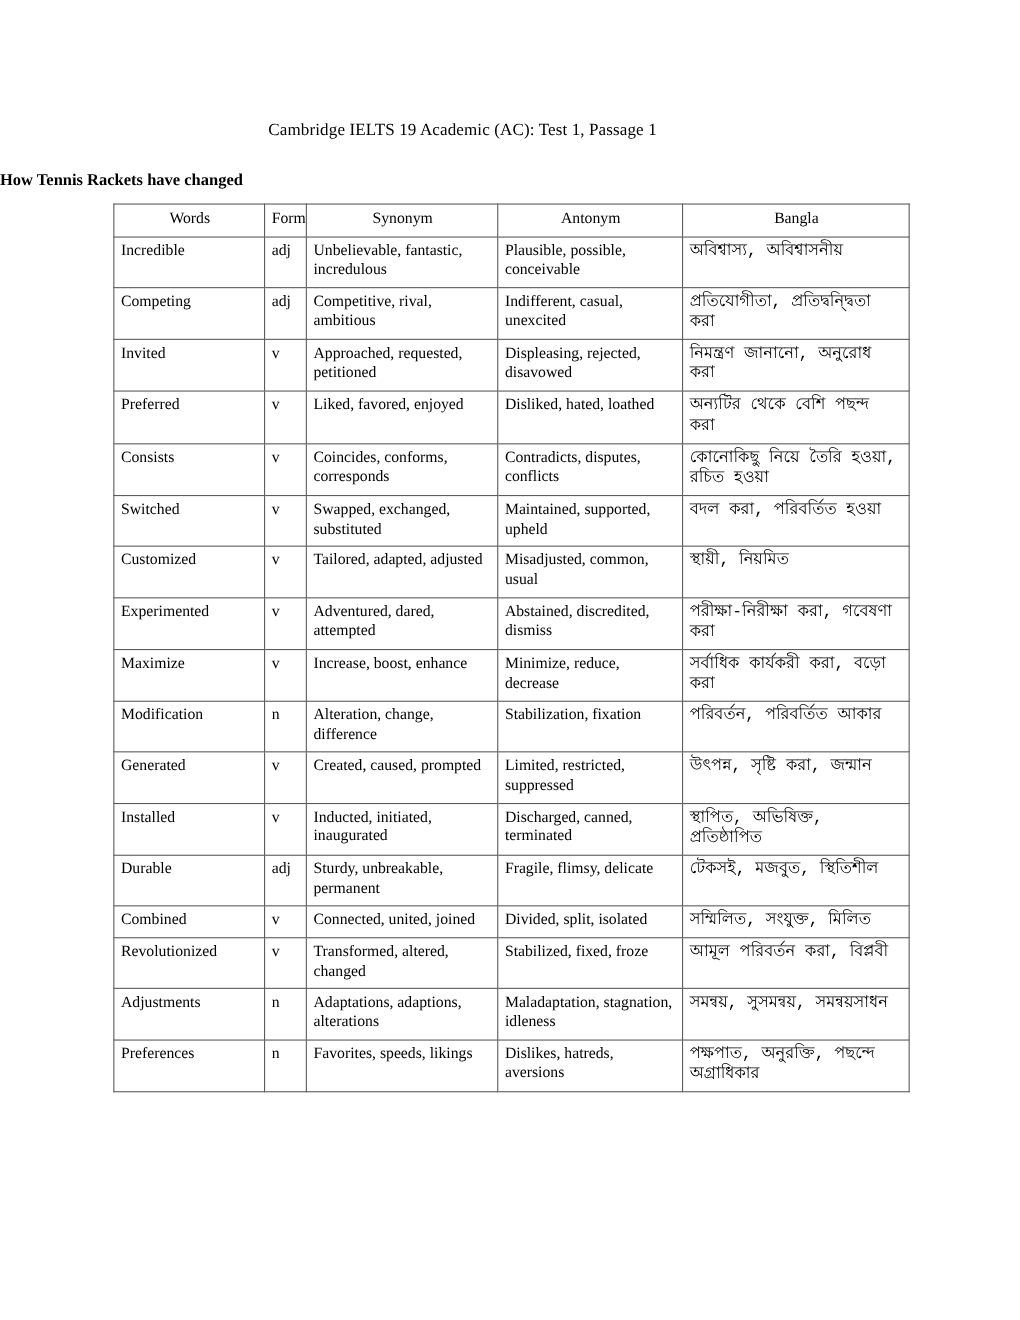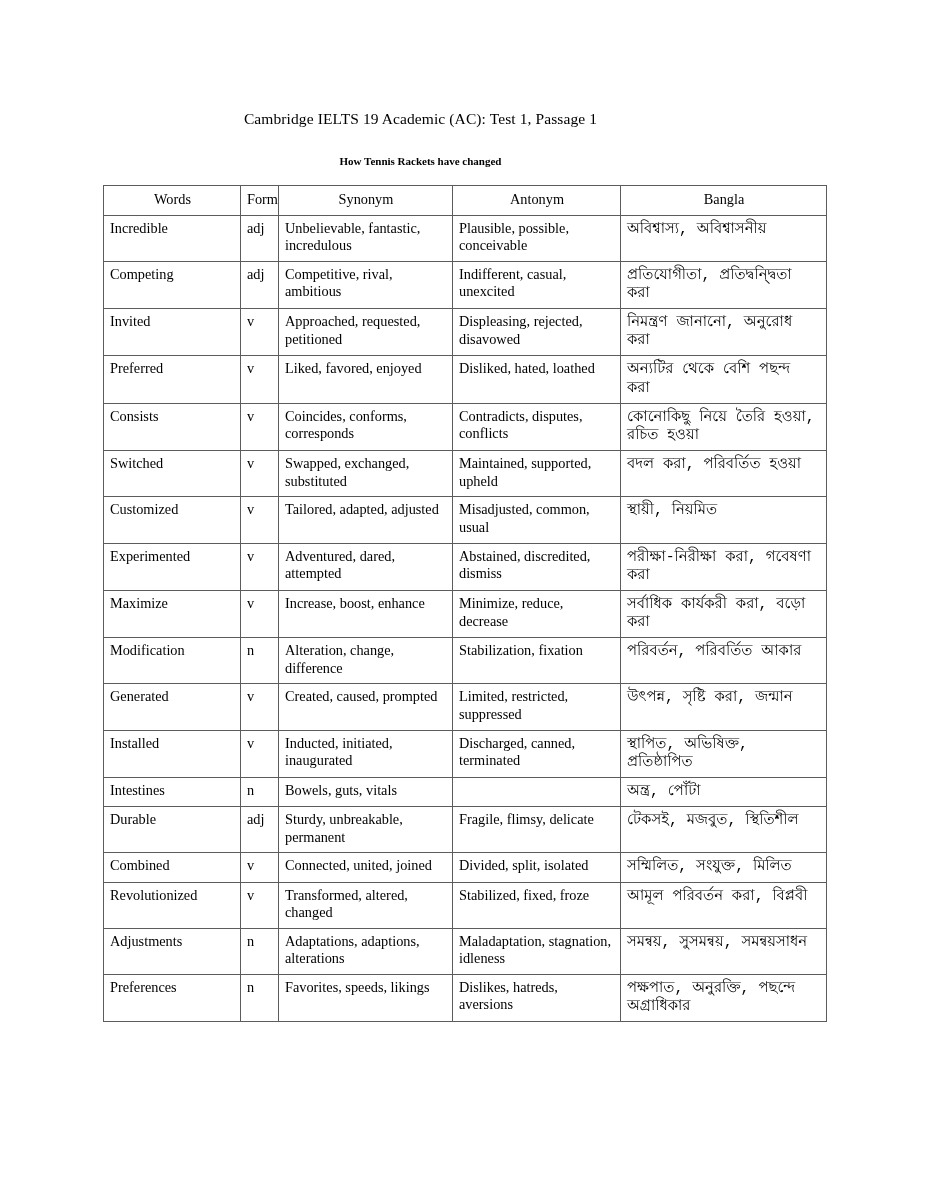--- a/index.html
+++ b/index.html
@@ -25,22 +25,21 @@
   .doc-title {
     text-align: center;
     font-size: 15.5px;
     font-weight: normal;
     letter-spacing: 0.1px;
     margin: 0;
     padding-top: 110px;
     line-height: 1.2;
   }
   .doc-subtitle {
-    text-align: center;
-    font-size: 11px;
+    font-size: 15px;
     font-weight: bold;
     margin: 0;
     padding-top: 26px;
     line-height: 1.2;
   }
   .table-wrap {
     position: absolute;
     left: 103px;
     top: 185px;
     width: 723px;
@@ -203,27 +202,20 @@
             <td class="bangla">উৎপন্ন, সৃষ্টি করা, জন্মান</td>
           </tr>
           <tr>
             <td class="word">Installed</td>
             <td class="form">v</td>
             <td class="syn">Inducted, initiated, inaugurated</td>
             <td class="ant">Discharged, canned, terminated</td>
             <td class="bangla">স্থাপিত, অভিষিক্ত, প্রতিষ্ঠাপিত</td>
           </tr>
           <tr>
-            <td class="word">Intestines</td>
-            <td class="form">n</td>
-            <td class="syn">Bowels, guts, vitals</td>
-            <td class="ant"></td>
-            <td class="bangla">অন্ত্র, পোঁটা</td>
-          </tr>
-          <tr>
             <td class="word">Durable</td>
             <td class="form">adj</td>
             <td class="syn">Sturdy, unbreakable, permanent</td>
             <td class="ant">Fragile, flimsy, delicate</td>
             <td class="bangla">টেকসই, মজবুত, স্থিতিশীল</td>
           </tr>
           <tr>
             <td class="word">Combined</td>
             <td class="form">v</td>
             <td class="syn">Connected, united, joined</td>

